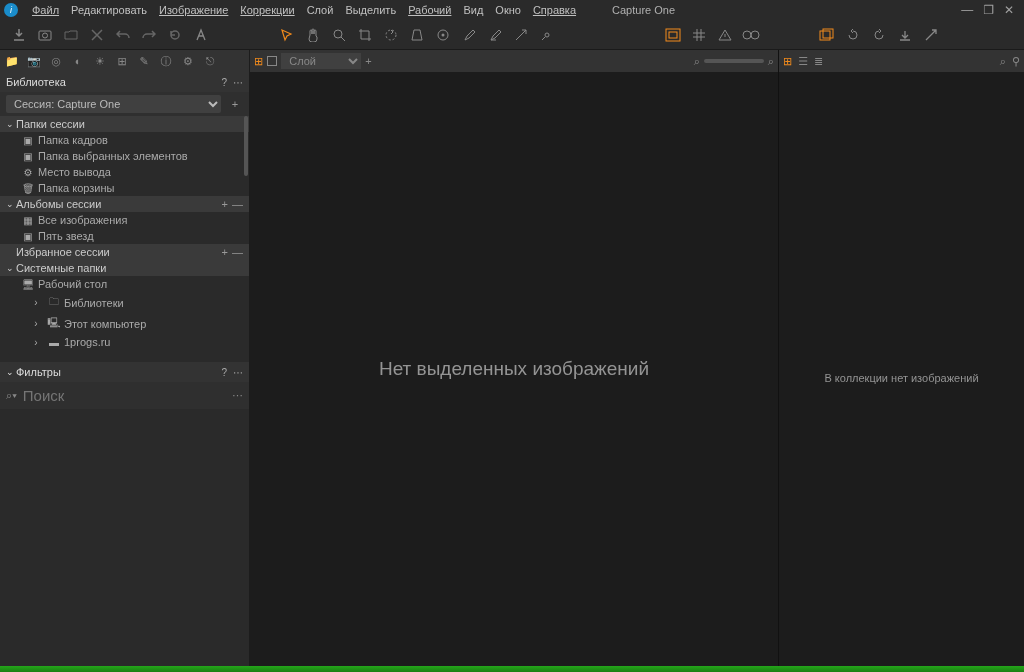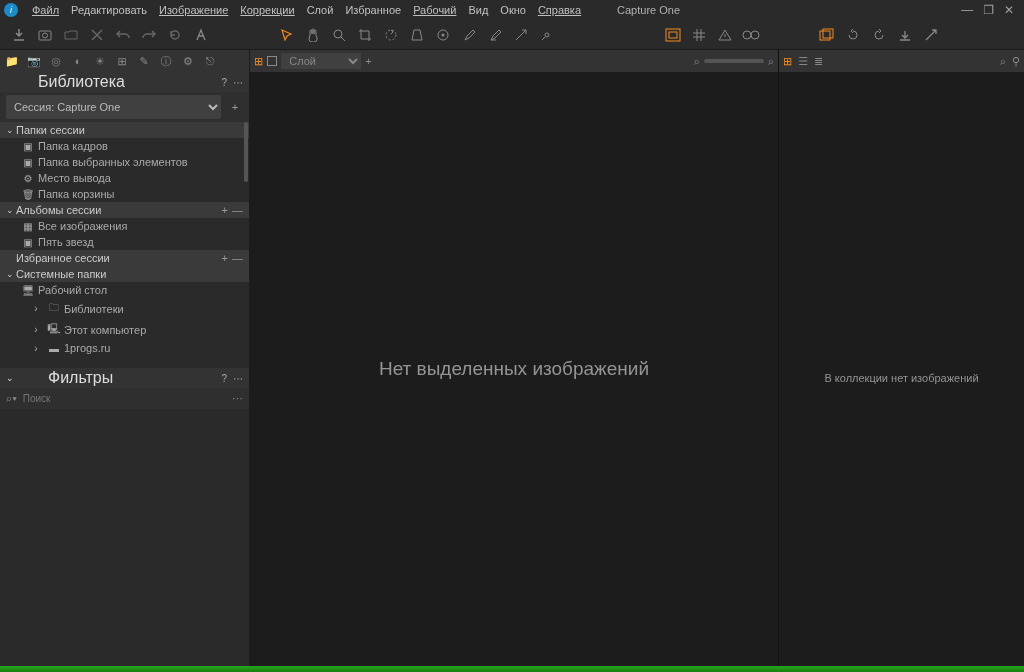--- a/index.html
+++ b/index.html
@@ -19,42 +19,42 @@
   .tool-gap { width: 60px; }
 
   .content { display: flex; height: calc(100% - 50px - 6px); }
 
   .sidebar { width: 250px; background: #2a2a2a; display: flex; flex-direction: column; border-right: 1px solid #1c1c1c;}
   .tab-strip { height: 22px; background: #333333; display: flex; align-items: center; padding-left: 4px; gap: 6px;}
   .tab-strip span { width: 16px; height: 16px; display:flex;align-items:center;justify-content:center;color:#888;cursor:pointer;font-size:11px;}
   .tab-strip span.active { color: #f38b1c; }
 
   .panel-header { height: 20px; background: #333333; display: flex; align-items: center; padding: 0 6px; color: #ddd; }
-  .panel-header .title { flex: 1; font-size: 16px; color: #ddd; margin-left: 32px; }
+  .panel-header .title { flex: 1; font-size: 11px; color: #ddd; }
   .panel-header .ctrl { font-size: 10px; color: #aaa; margin-left: 6px; cursor:pointer;}
 
   .session-row { display: flex; align-items: center; padding: 3px 6px; background:#2f2f2f;}
-  .session-select { flex: 1; background: #404040; color: #bbb; border: none; font-size: 11px; padding: 2px 4px; height:24px; border-radius:2px;}
+  .session-select { flex: 1; background: #404040; color: #bbb; border: none; font-size: 11px; padding: 2px 4px; height:18px; border-radius:2px;}
   .plus-btn { width: 16px; text-align: center; color:#999; margin-left:6px; cursor:pointer;}
 
   .tree { overflow-y: auto; flex: 0 0 232px; position:relative; }
   .tree-scroll {position:absolute;right:1px;top:0;width:4px;height:100%;}
   .tree-scroll .thumb{position:absolute;top:0;width:4px;height:60px;background:#555;border-radius:2px;}
   .sect { display: flex; align-items: center; padding: 2px 6px; background: #3a3a3a; color: #ccc; cursor:pointer;}
   .sect .chev { width: 10px; font-size: 9px; }
   .sect .lbl { flex: 1; }
   .sect .plus { color:#999; margin-right:4px;}
   .sect .minus { color:#999; }
   .row { display: flex; align-items: center; padding: 2px 4px 2px 20px; color: #aaa; cursor:pointer;}
   .row .ic { width: 16px; font-size: 10px; text-align:center; margin-right:2px;}
   .indent1 { padding-left: 28px; }
 
   .filters-panel { margin-top:14px;}
   .search-row { display:flex; align-items:center; padding:3px 6px; background:#2f2f2f;}
-  .search-input { flex:1; background:transparent; border:none; color:#888; font-size:10px; padding:2px 2px;}
+  .search-input { flex:1; background:transparent; border:none; color:#888; font-size:15px; padding:2px 2px;}
   .ellipsis { color:#888; cursor:pointer; margin-left:6px;}
 
   .main-view { flex: 1; background: #1c1c1c; display:flex; flex-direction:column; border-right:1px solid #111;}
   .main-header { height:22px; background:#333333; display:flex; align-items:center; padding:0 4px; gap:4px;}
   .main-header .grid-ic { color:#f38b1c; cursor:pointer;}
   .main-header .sq-ic { width:10px;height:10px;border:1px solid #888;cursor:pointer;}
   .main-header .layer-sel { background:#404040;border:none;color:#888;font-size:11px;padding:1px 4px;width:80px;height:16px;}
   .main-empty { flex:1; display:flex; align-items:center; justify-content:center; color:#949494; font-size:19px;}
   .main-header .right { margin-left:auto; display:flex; align-items:center; gap:4px;}
   .zoom-slider { width:60px;height:4px;background:#555;border-radius:2px;position:relative;}
@@ -73,21 +73,21 @@
 </head>
 <body>
 
 <div class="menubar">
   <div class="app-icon">i</div>
   <div class="menu-item"><u>Файл</u></div>
   <div class="menu-item">Редактировать</div>
   <div class="menu-item"><u>Изображение</u></div>
   <div class="menu-item"><u>Коррекции</u></div>
   <div class="menu-item">Слой</div>
-  <div class="menu-item">Избранное</div>
+  <div class="menu-item">Выделить</div>
   <div class="menu-item"><u>Рабочий</u></div>
   <div class="menu-item">Вид</div>
   <div class="menu-item">Окно</div>
   <div class="menu-item"><u>Справка</u></div>
   <div class="app-title">Capture One</div>
   <div class="win-controls">
     <span>—</span>
     <span>❐</span>
     <span>✕</span>
   </div>

